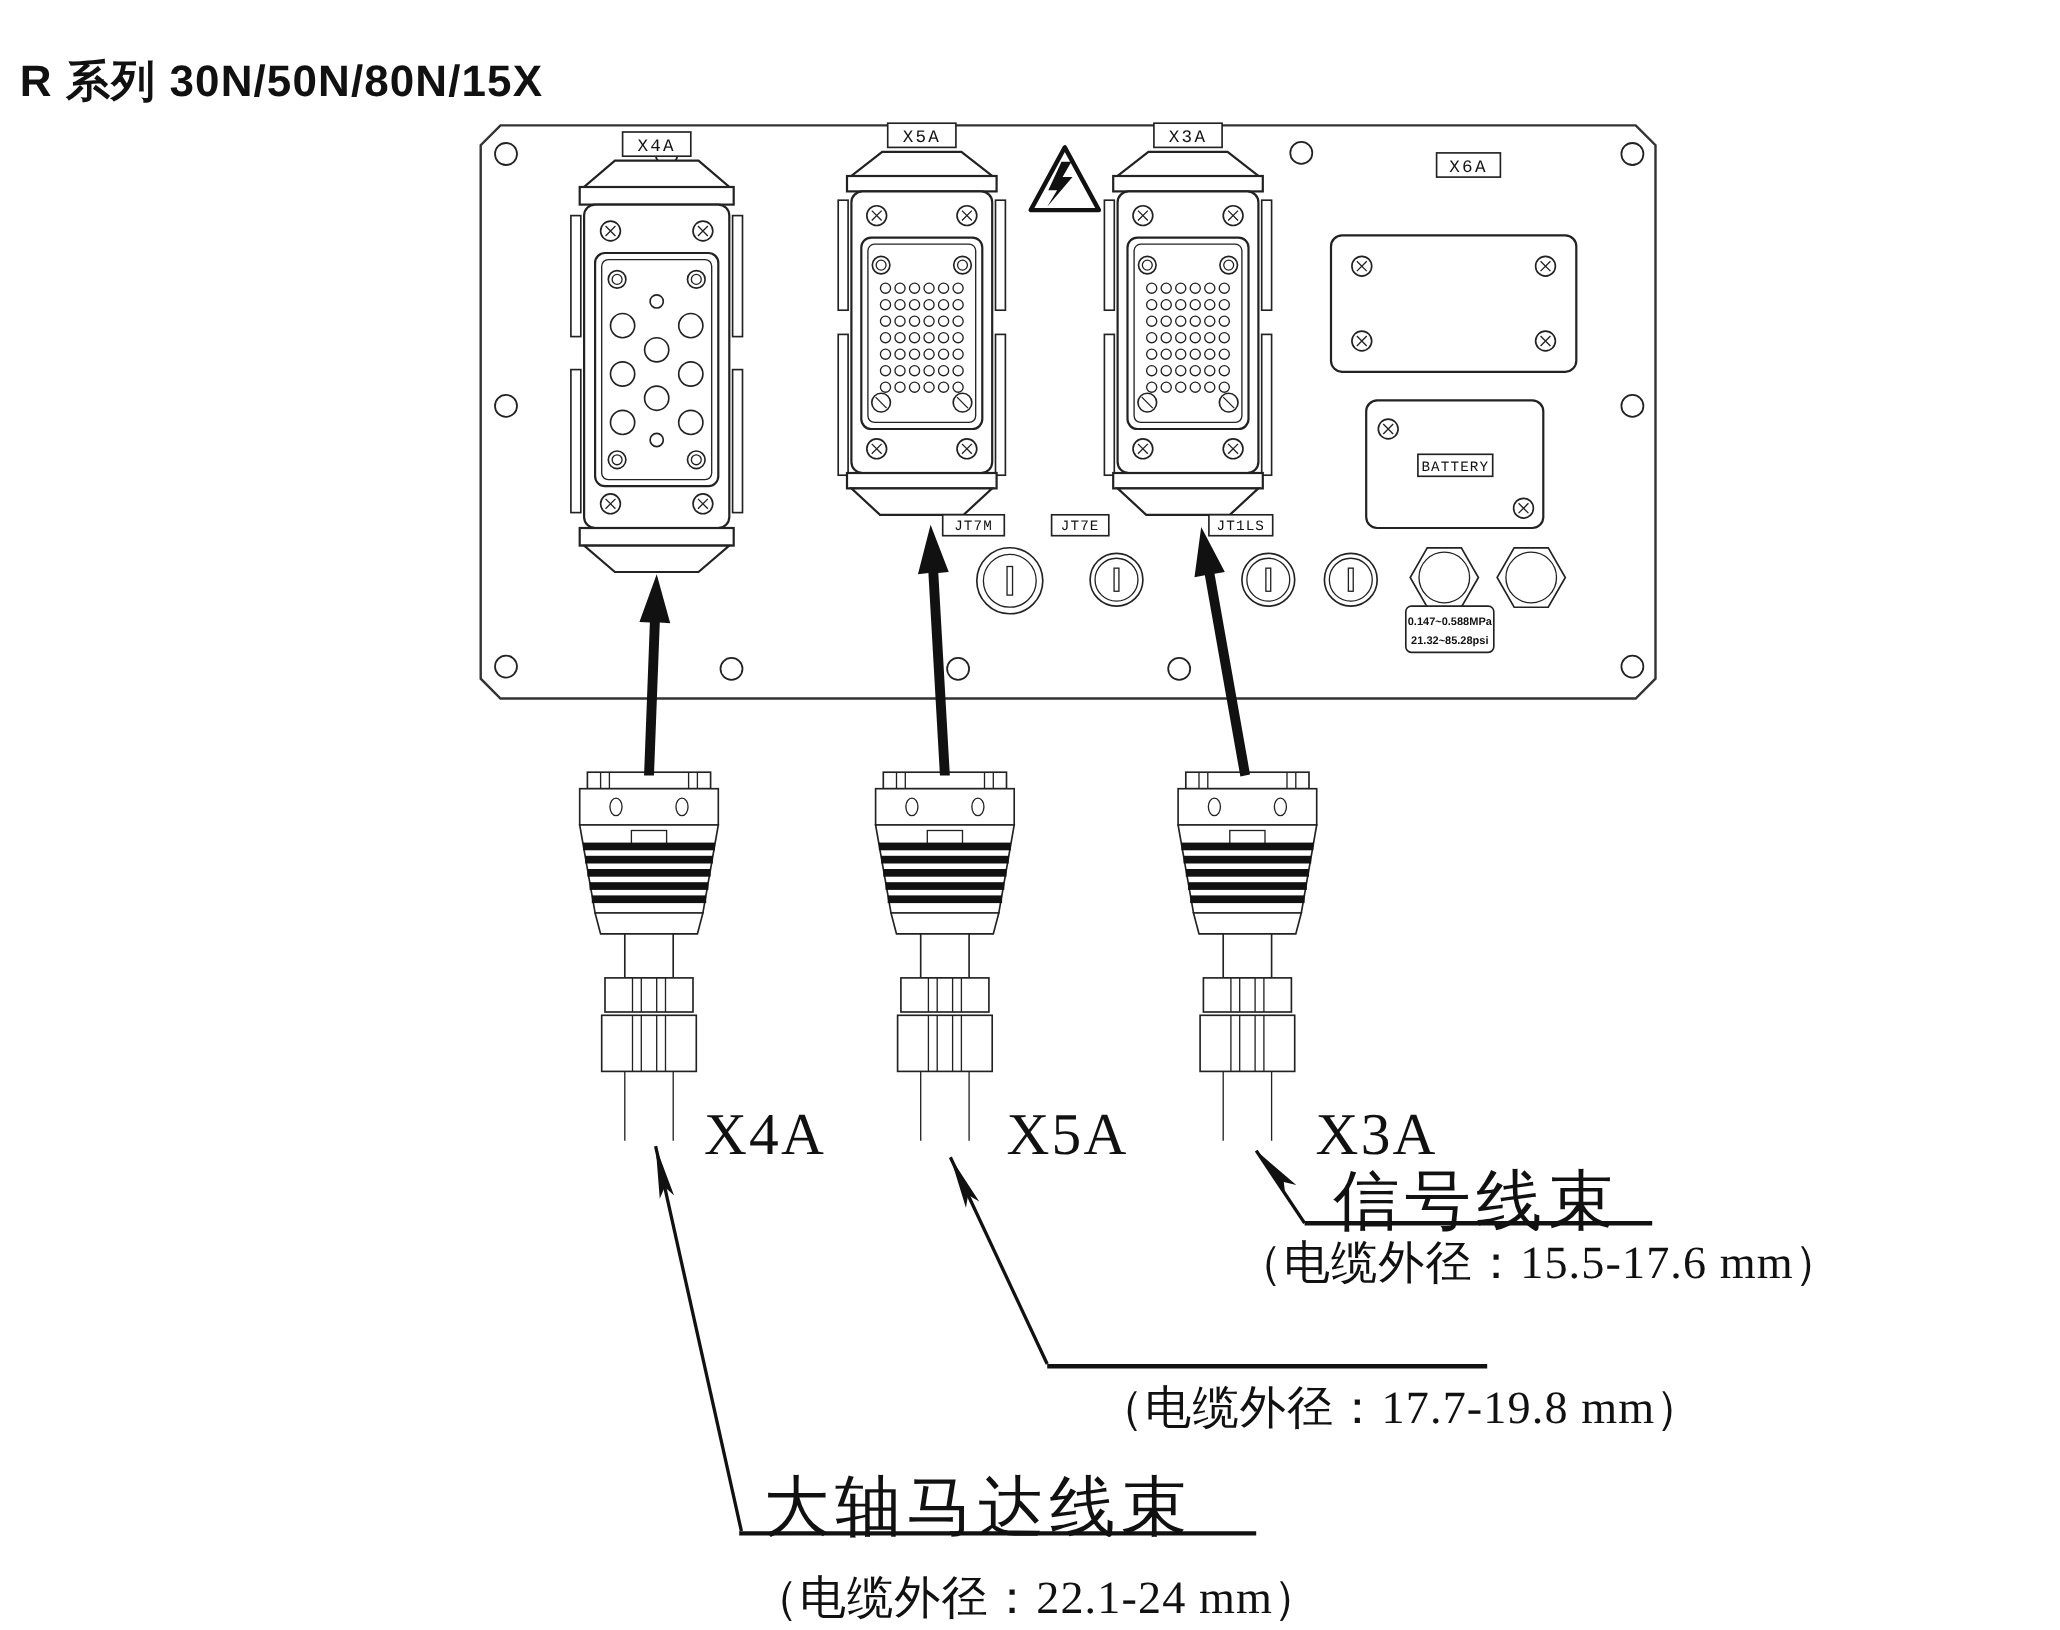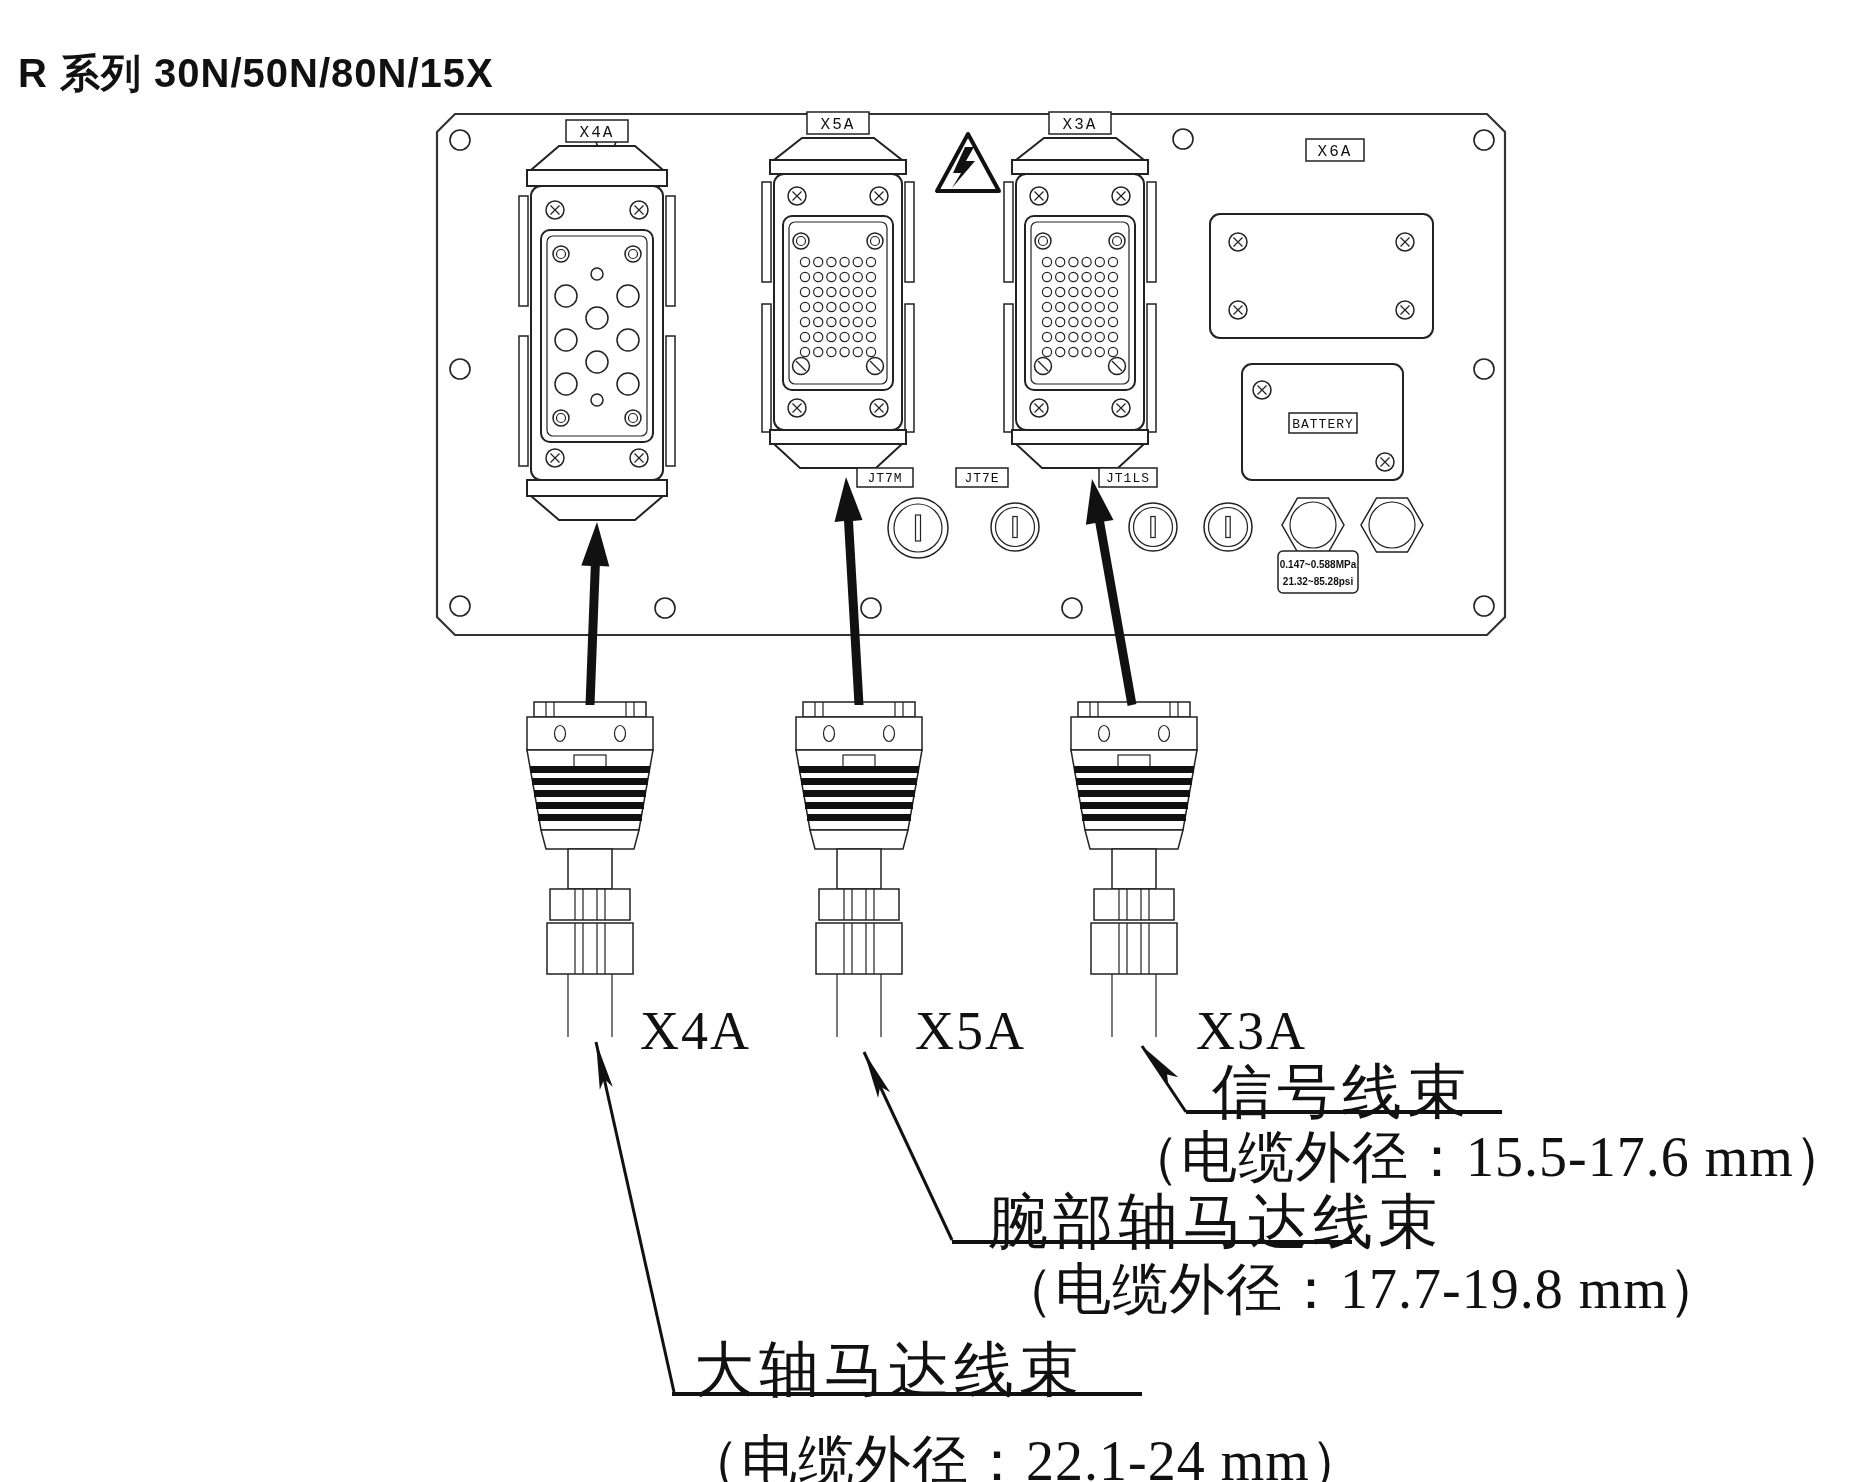--- a/index.html
+++ b/index.html
@@ -3,21 +3,21 @@
 <meta charset="utf-8">
 <style>
   html,body{margin:0;padding:0;background:#fff;}
   #stage{position:relative;width:1873px;height:1482px;background:#fff;overflow:hidden;
          font-family:"Liberation Sans", sans-serif;color:#111;}
   #stage svg{position:absolute;left:0;top:0;}
   .abs{position:absolute;white-space:nowrap;}
   .title{font-size:40px;font-weight:600;letter-spacing:1px;font-family:"Liberation Sans",sans-serif;margin-top:40px;}
   .cablelabel{font-size:54px;font-family:"Liberation Serif","DejaVu Serif",serif;letter-spacing:2px;}
   .calloutname{font-size:60px;font-family:"Liberation Serif","DejaVu Serif",serif;letter-spacing:5px;}
-  .calloutspec{font-size:56px;font-family:"Liberation Serif","DejaVu Serif",serif;letter-spacing:1px;}
+  .calloutspec{font-size:42px;font-family:"Liberation Serif","DejaVu Serif",serif;letter-spacing:1px;}
   
   .ln{fill:#fff;stroke:#222;stroke-width:2;}
   .ln15{fill:#fff;stroke:#222;stroke-width:1.5;}
   .thin{fill:none;stroke:#222;stroke-width:1.2;}
   .nof{fill:none;stroke:#222;stroke-width:1.6;}
   .blk{fill:#111;stroke:none;}
   .lead{fill:none;stroke:#111;stroke-width:3;}
   .ulin{fill:none;stroke:#111;stroke-width:4;}
   text.lbl{font:16px "Liberation Mono","DejaVu Sans Mono",monospace;letter-spacing:2px;fill:#111;text-anchor:middle;}
   text.lbls{font:13px "Liberation Mono","DejaVu Sans Mono",monospace;letter-spacing:1px;fill:#111;text-anchor:middle;}
@@ -323,19 +323,18 @@
 
   <div class="abs title" style="left:18px;top:6px;">R 系列 30N/50N/80N/15X</div>
 
   <div class="abs cablelabel" style="left:640px;top:1000px;">X4A</div>
   <div class="abs cablelabel" style="left:915px;top:1000px;">X5A</div>
   <div class="abs cablelabel" style="left:1196px;top:1000px;">X3A</div>
 
   <div class="abs calloutname" style="left:1212px;top:1052px;">信号线束</div>
   <div class="abs calloutspec" style="left:1124px;top:1120px;">（电缆外径：15.5-17.6 mm）</div>
 
-  <div class="abs calloutname" style="left:988px;top:1182px;">腕部轴马达线束</div>
   <div class="abs calloutspec" style="left:998px;top:1252px;">（电缆外径：17.7-19.8 mm）</div>
 
   <div class="abs calloutname" style="left:694px;top:1330px;">大轴马达线束</div>
   <div class="abs calloutspec" style="left:684px;top:1424px;">（电缆外径：22.1-24 mm）</div>
 
 </div>
 
 </body></html>

